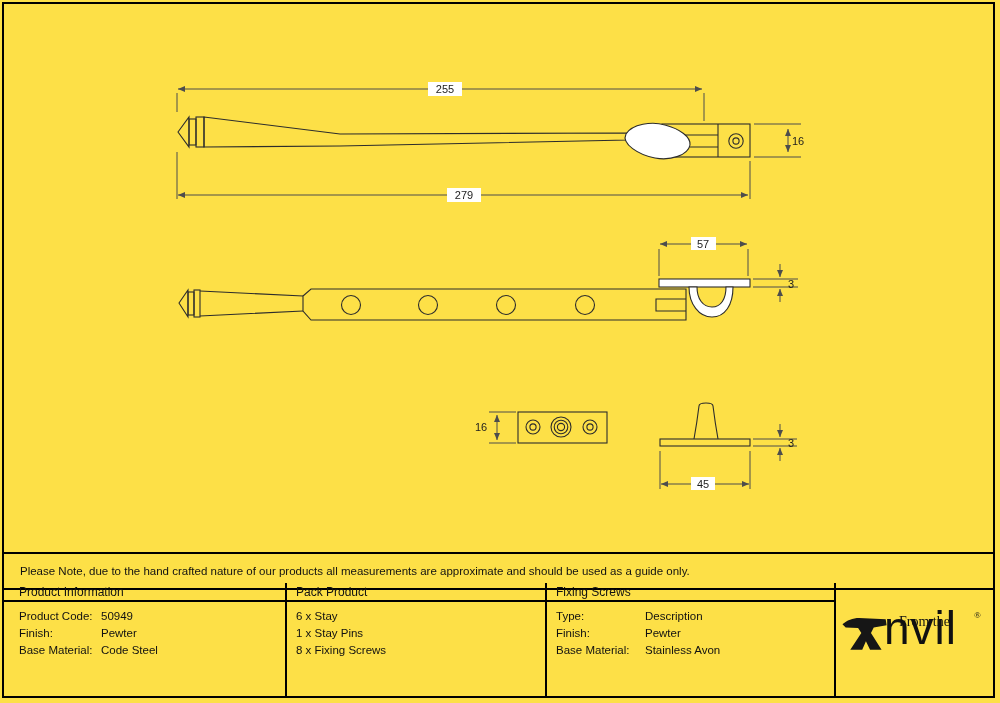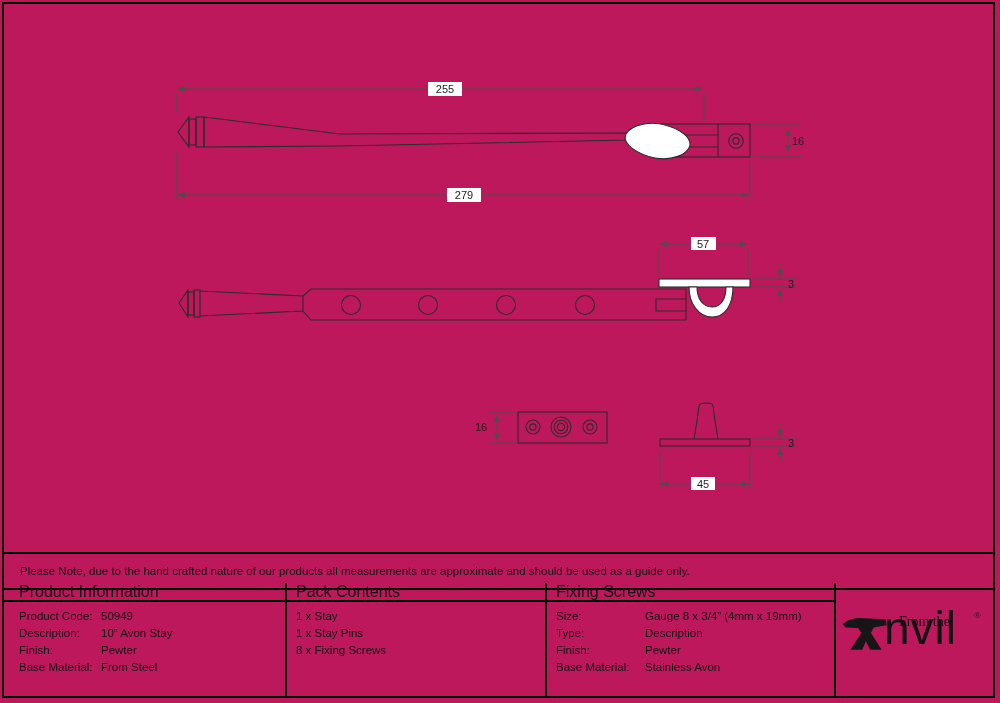--- a/index.html
+++ b/index.html
@@ -1,33 +1,33 @@
 <!DOCTYPE html>
 <html><head>
 <meta charset="utf-8">
 <style>
   html,body{margin:0;padding:0;background:#fff;}
-  .page{position:relative;width:1000px;height:703px;background:#be185d;
+  .page{position:relative;width:1000px;height:703px;background:#fde047;
         font-family:"Liberation Sans",sans-serif;color:#111;overflow:hidden;}
   .frame{position:absolute;left:2px;top:2px;width:993px;height:696px;
          border:2px solid #000;box-sizing:border-box;pointer-events:none;}
   .drawing-svg{position:absolute;left:0;top:0;}
   .shape{stroke:#2c2c2c;stroke-width:1.1;fill:none;}
   .shapew{stroke:#2c2c2c;stroke-width:1.1;fill:#fff;}
   .dim{stroke:#4d4d4d;stroke-width:1;fill:none;}
   .dimtxt{font-family:"Liberation Sans",sans-serif;font-size:11px;fill:#1d1d1d;}
   .note-row{position:absolute;left:4px;width:989px;top:552px;height:38px;
             border-top:2px solid #000;border-bottom:2px solid #000;box-sizing:border-box;
             display:flex;align-items:center;padding-left:16px;font-size:11.5px;}
   .spec-table{position:absolute;left:4px;width:989px;top:583px;height:115px;
               display:grid;grid-template-columns:283px 260px 289px 1fr;box-sizing:border-box;}
   .col{box-sizing:border-box;position:relative;}
   .col.bordered{border-right:2px solid #000;}
   .col-header{height:19px;border-bottom:2px solid #000;box-sizing:border-box;
-              display:flex;align-items:center;font-size:16px;}
+              display:flex;align-items:center;font-size:12px;}
   .pad15{padding-left:15px;}
   .pad9{padding-left:9px;}
   .col-body{padding-top:6px;font-size:11.5px;line-height:17px;}
   .kv-row{display:flex;}
   .kv-row .k{flex:0 0 auto;}
   .col-product .k{width:82px;}
   .col-fix .k{width:89px;}
   .logo-cell{position:relative;}
   .logo-fromthe{position:absolute;left:63px;top:31px;font-family:"Liberation Serif",serif;
                 font-size:14px;color:#111;}
@@ -160,54 +160,46 @@
     <div class="col bordered col-product">
       <div class="col-header pad15">
         <span>Product Information</span>
       </div>
       <div class="col-body pad15">
         <div class="kv-row">
           <span class="k">Product Code:</span>
           <span class="v">50949</span>
         </div>
         <div class="kv-row">
-          <span class="k">Description:</span>
-          <span class="v">10” Avon Stay</span>
-        </div>
-        <div class="kv-row">
           <span class="k">Finish:</span>
           <span class="v">Pewter</span>
         </div>
         <div class="kv-row">
           <span class="k">Base Material:</span>
-          <span class="v">From Steel</span>
+          <span class="v">Code Steel</span>
         </div>
       </div>
     </div>
 
     <div class="col bordered col-pack">
       <div class="col-header pad9">
-        <span>Pack Contents</span>
+        <span>Pack Product</span>
       </div>
       <div class="col-body pad9">
-        <div>1 x Stay</div>
+        <div>6 x Stay</div>
         <div>1 x Stay Pins</div>
         <div>8 x Fixing Screws</div>
       </div>
     </div>
 
     <div class="col bordered col-fix">
       <div class="col-header pad9">
         <span>Fixing Screws</span>
       </div>
       <div class="col-body pad9">
-        <div class="kv-row">
-          <span class="k">Size:</span>
-          <span class="v">Gauge 8 x 3/4” (4mm x 19mm)</span>
-        </div>
         <div class="kv-row">
           <span class="k">Type:</span>
           <span class="v">Description</span>
         </div>
         <div class="kv-row">
           <span class="k">Finish:</span>
           <span class="v">Pewter</span>
         </div>
         <div class="kv-row">
           <span class="k">Base Material:</span>

